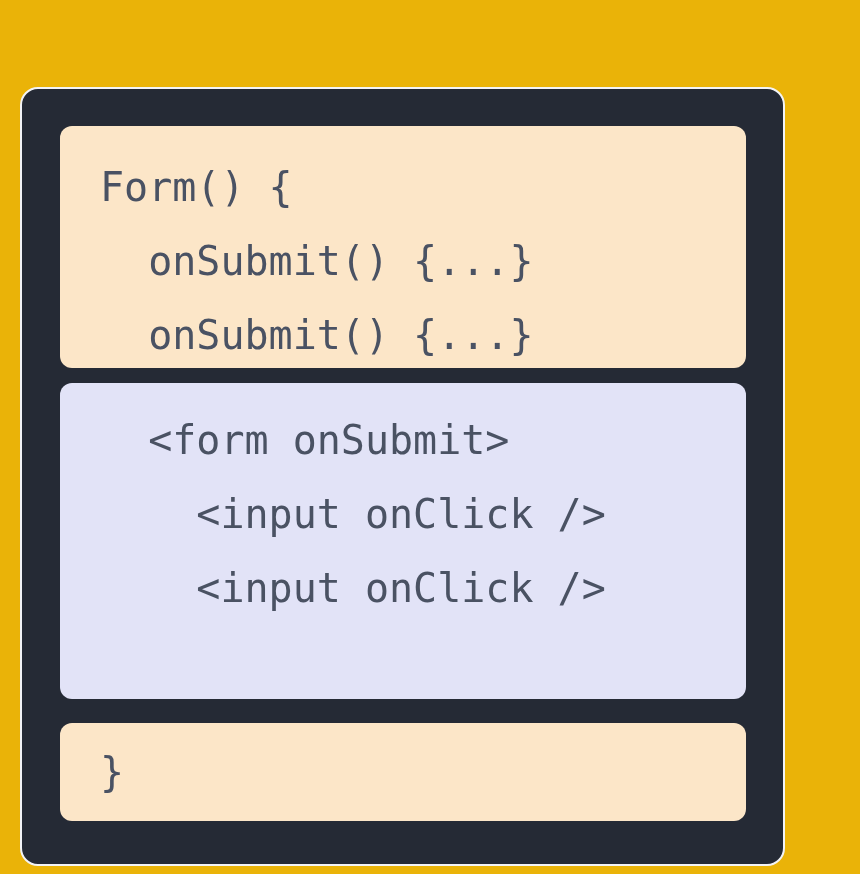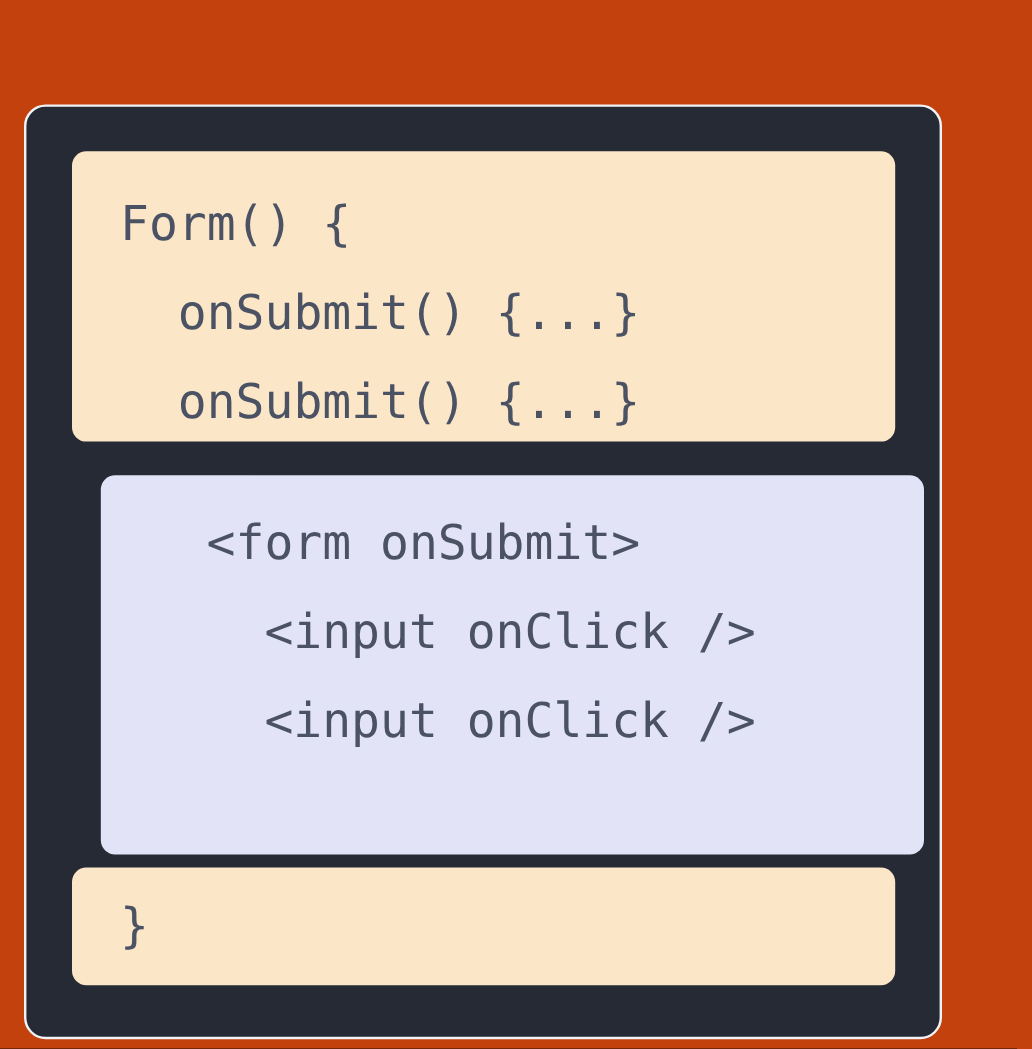--- a/index.html
+++ b/index.html
@@ -11,21 +11,21 @@
     width: 860px;
     height: 874px;
     overflow: hidden;
     font-family: "DejaVu Sans Mono", "Liberation Mono", monospace;
   }
 
   #stage {
     position: relative;
     width: 860px;
     height: 874px;
-    background: #c2410c;
+    background: #eab308;
   }
 
   
   #code-card {
     position: absolute;
     left: 20px;
     top: 87px;
     width: 765px;
     height: 779px;
     box-sizing: border-box;
@@ -47,23 +47,22 @@
 
   .panel.orange { background: #fce6c8; }
   .panel.lavender { background: #e2e3f7; }
 
   
   #panel-component-top {
     top: 37px;
     height: 242px;
   }
   #panel-markup {
-    top: 307px;
+    top: 294px;
     height: 316px;
-    margin-left: 24px;
   }
   #panel-component-close {
     top: 634px;
     height: 98px;
   }
 
   .code-block {
     margin: 0;
     padding: 0;
     font-family: "DejaVu Sans Mono", "Liberation Mono", monospace;

